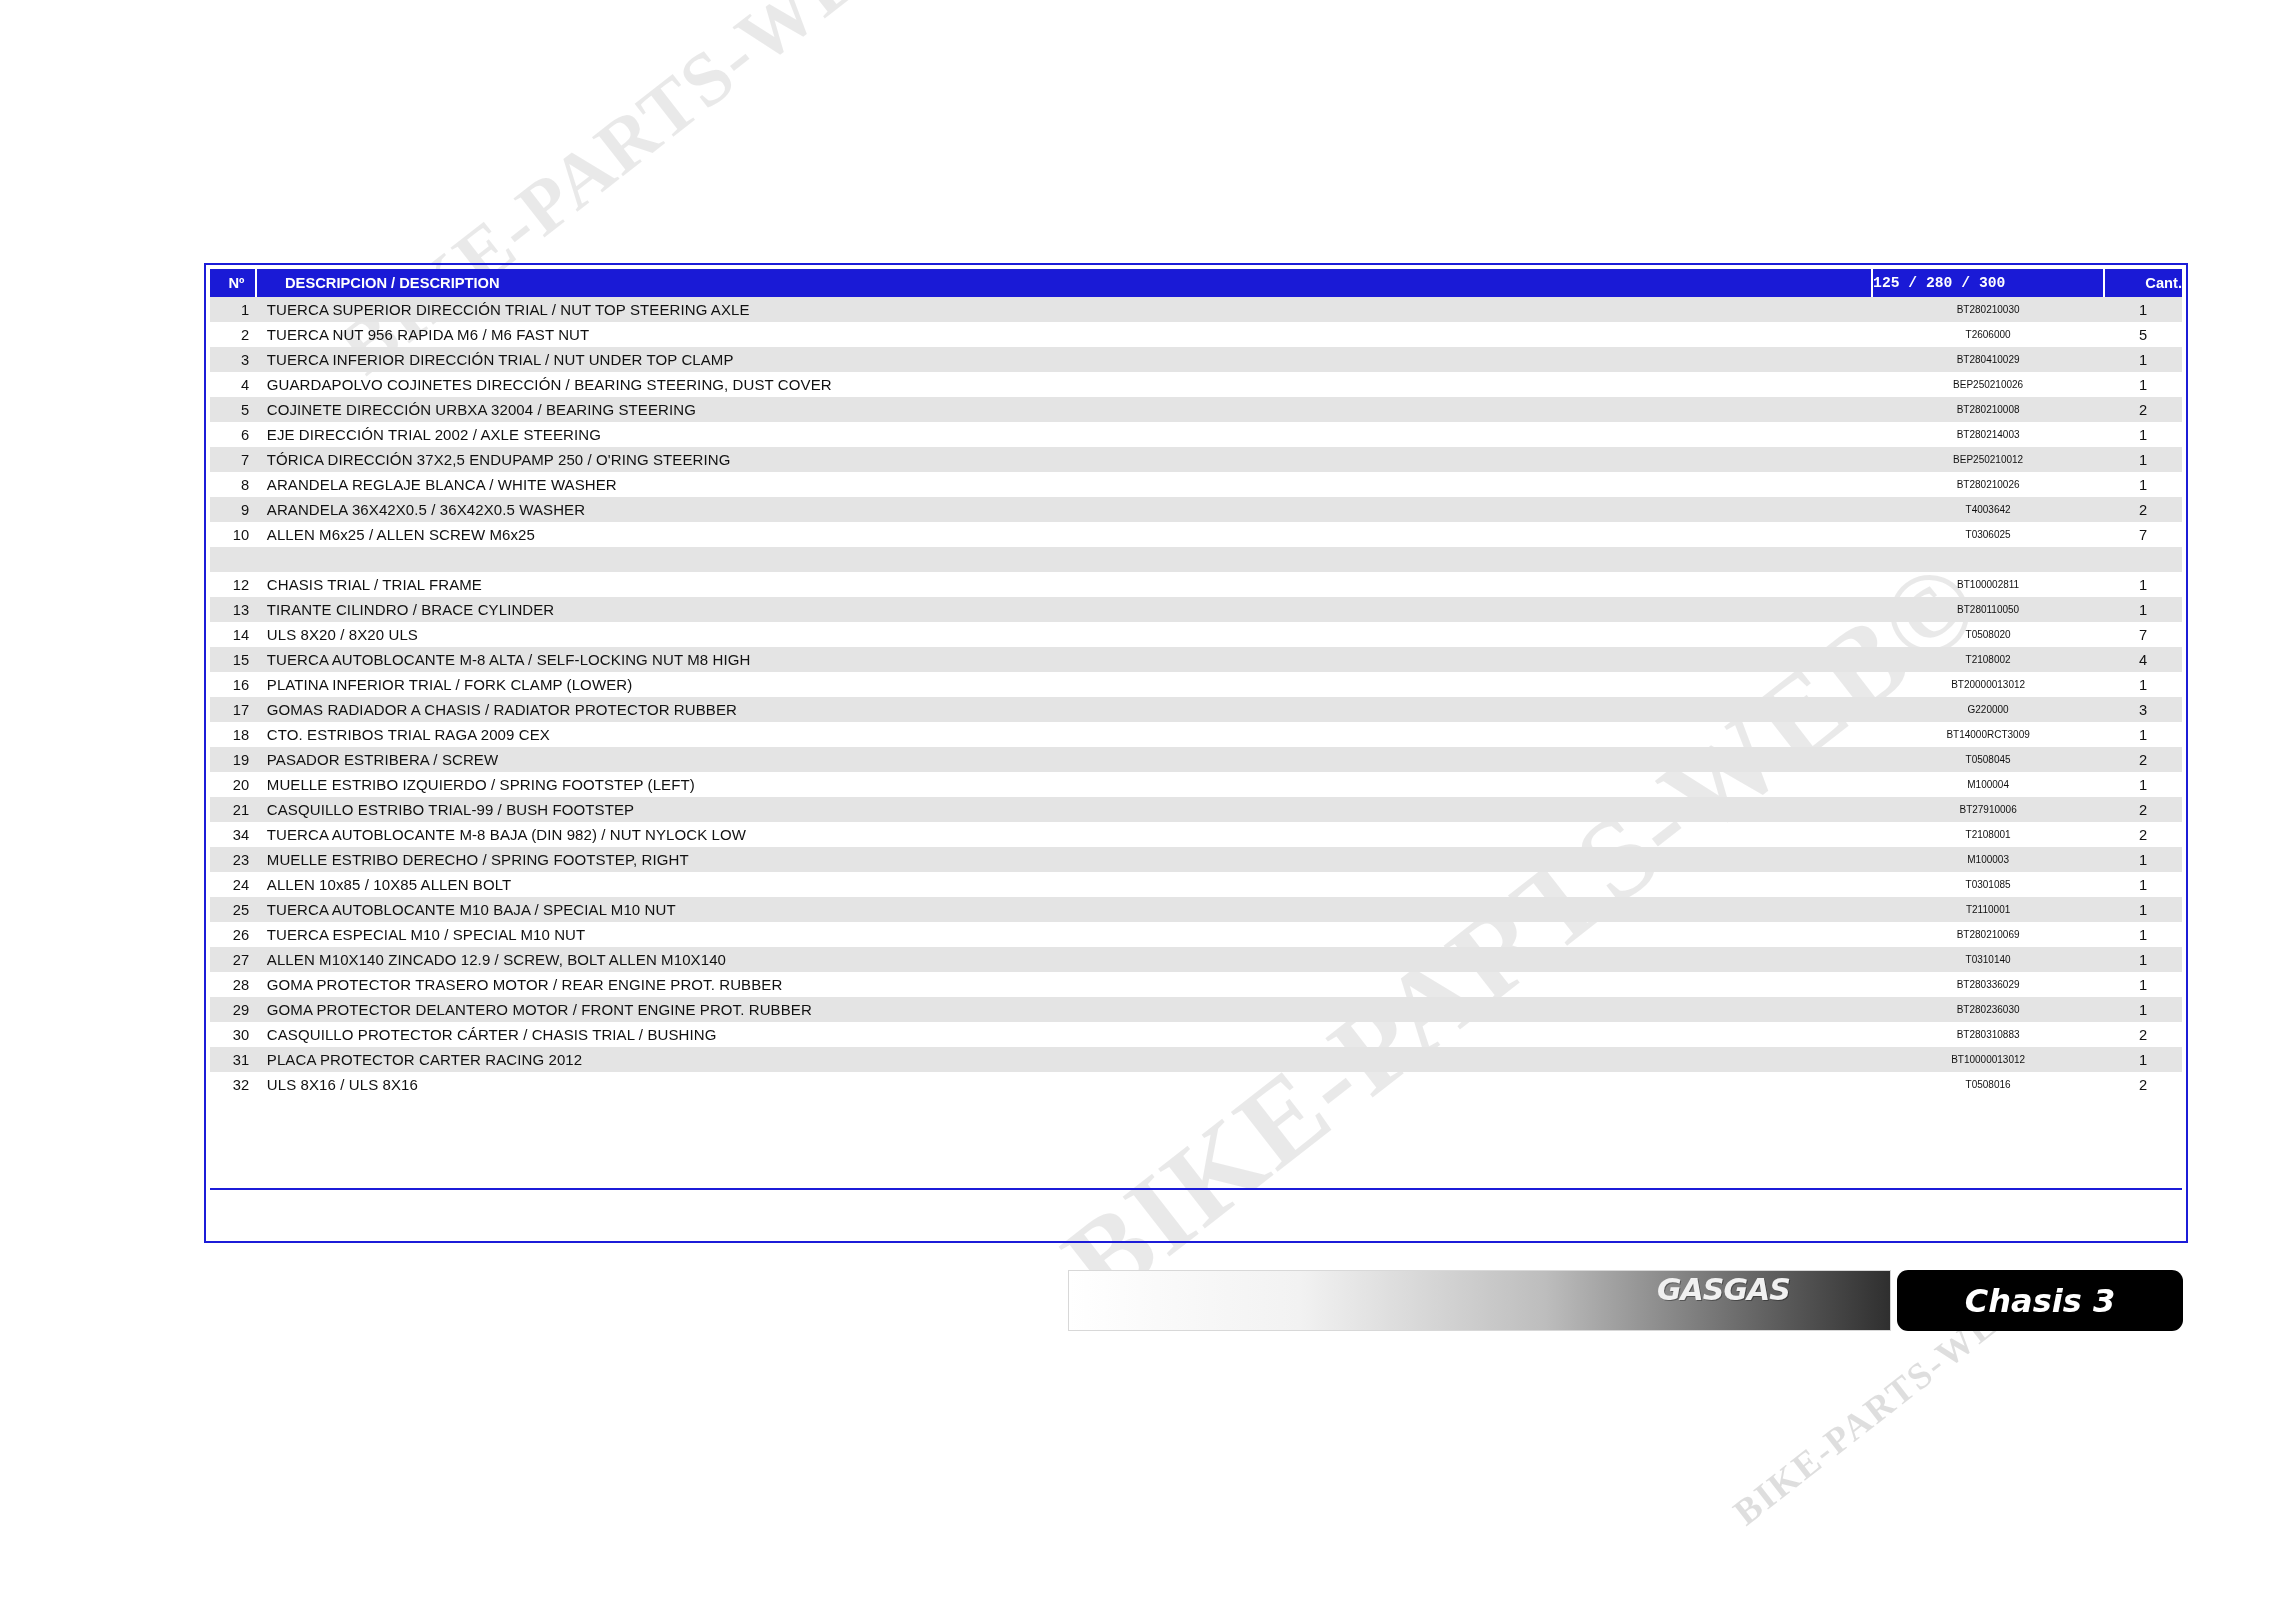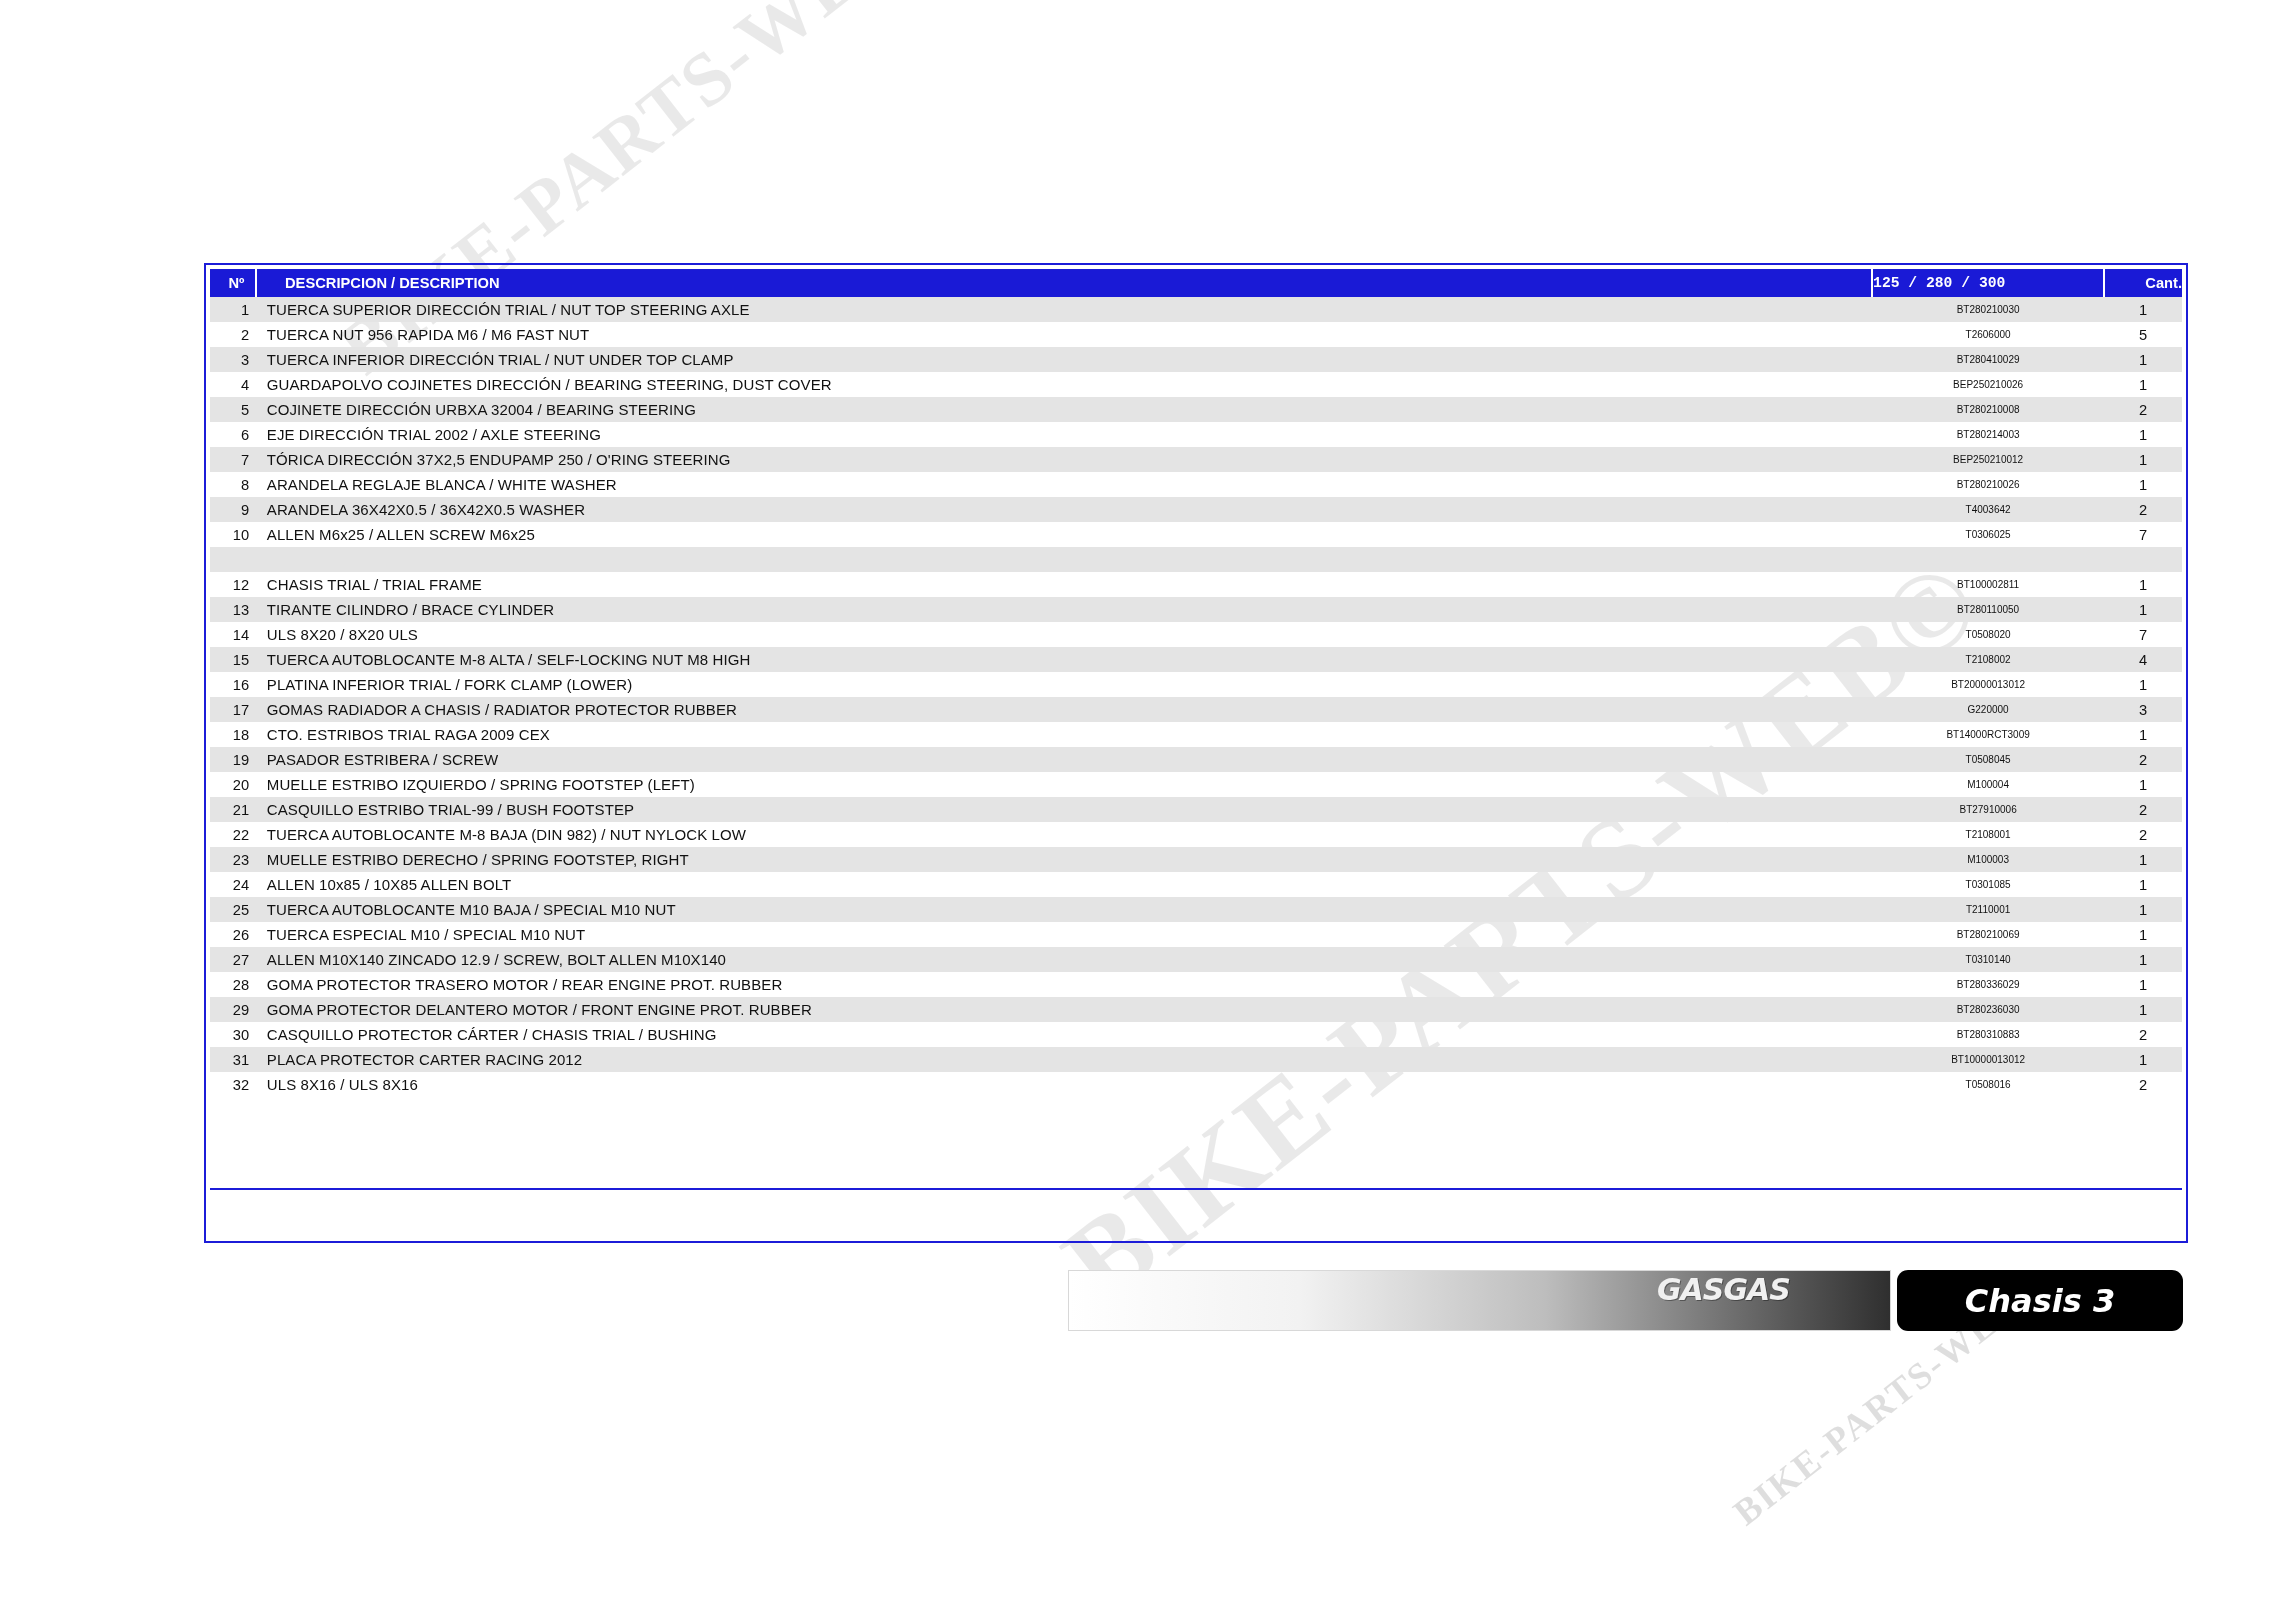--- a/index.html
+++ b/index.html
@@ -316,21 +316,21 @@
         <td class="c-ref">M100004</td>
         <td class="c-qty">1</td>
       </tr>
       <tr class="alt">
         <td class="c-no">21</td>
         <td class="c-desc">CASQUILLO ESTRIBO TRIAL-99 / BUSH FOOTSTEP</td>
         <td class="c-ref">BT27910006</td>
         <td class="c-qty">2</td>
       </tr>
       <tr>
-        <td class="c-no">22</td>
+        <td class="c-no">34</td>
         <td class="c-desc">TUERCA AUTOBLOCANTE M-8 BAJA (DIN 982) / NUT NYLOCK LOW</td>
         <td class="c-ref">T2108001</td>
         <td class="c-qty">2</td>
       </tr>
       <tr class="alt">
         <td class="c-no">23</td>
         <td class="c-desc">MUELLE ESTRIBO DERECHO / SPRING FOOTSTEP, RIGHT</td>
         <td class="c-ref">M100003</td>
         <td class="c-qty">1</td>
       </tr>

